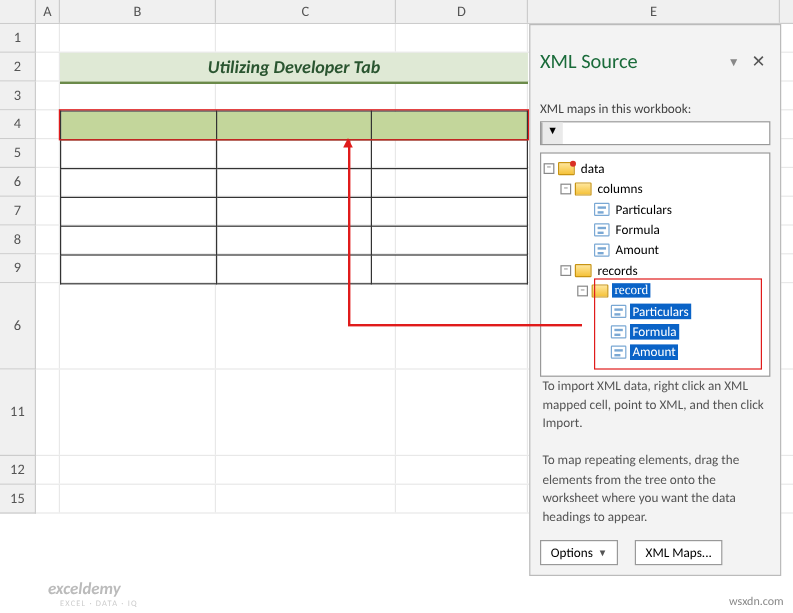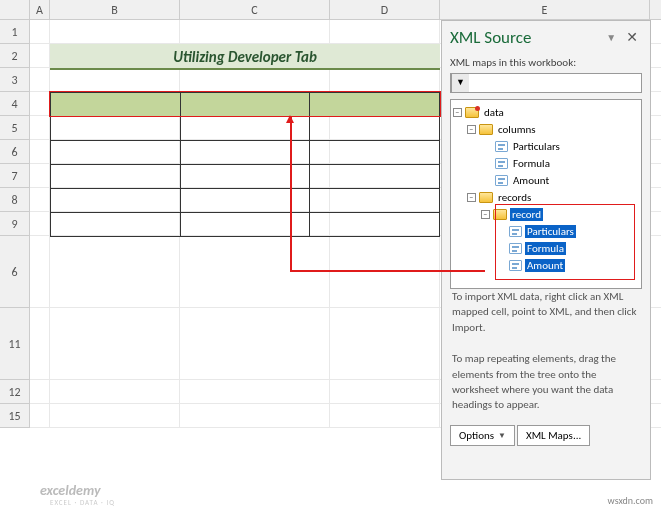--- a/index.html
+++ b/index.html
@@ -95,21 +95,21 @@
       width: 210px;
       height: 460px;
       background: #f3f3f3;
       border: 1px solid #bbb;
       display: flex;
       flex-direction: column;
     }
     .xml-title-bar {
       display: flex;
       align-items: center;
-      padding: 6px 8px;
+      padding: 20px 8px;
       gap: 6px;
     }
     .xml-title {
       color: #1a6b3a;
       font-size: 17px;
       flex: 1;
     }
     .xml-title-caret { color: #888; font-size: 10px; }
     .xml-close { color: #555; font-size: 14px; cursor: pointer; padding: 0 4px; }
     
@@ -186,42 +186,42 @@
       background: #7aa8d4;
     }
     .elem-icon::after {
       content: "";
       position: absolute;
       left: 2px; top: 6px; width: 5px; height: 2px;
       background: #7aa8d4;
     }
     .node-label { padding: 0 2px; }
     .selected .node-label { background: #0a63c7; color: #fff; }
-    .record-highlight > .node-label { background: #0a63c7; color: #fff; }
+    .record-highlight > .node-label { background: #0a63c7; color: #fff; font-family: Liberation Serif, serif; }
     
     .tree-red-box {
       position: absolute;
       border: 1.5px solid #e01b1b;
       pointer-events: none;
       left: 44px;
       top: 104px;
       width: 140px;
       height: 76px;
     }
     
     .help-text {
       padding: 8px 10px;
       font-size: 11px;
       color: #555;
       line-height: 1.4;
     }
     
     .panel-buttons {
       display: flex;
-      gap: 2px;
+      gap: 14px;
       padding: 4px 8px 8px 8px;
       text-align: right;
     }
     .panel-btn {
       border: 1px solid #999;
       background: #fff;
       padding: 3px 8px;
       font-size: 11px;
       display: flex;
       align-items: center;

